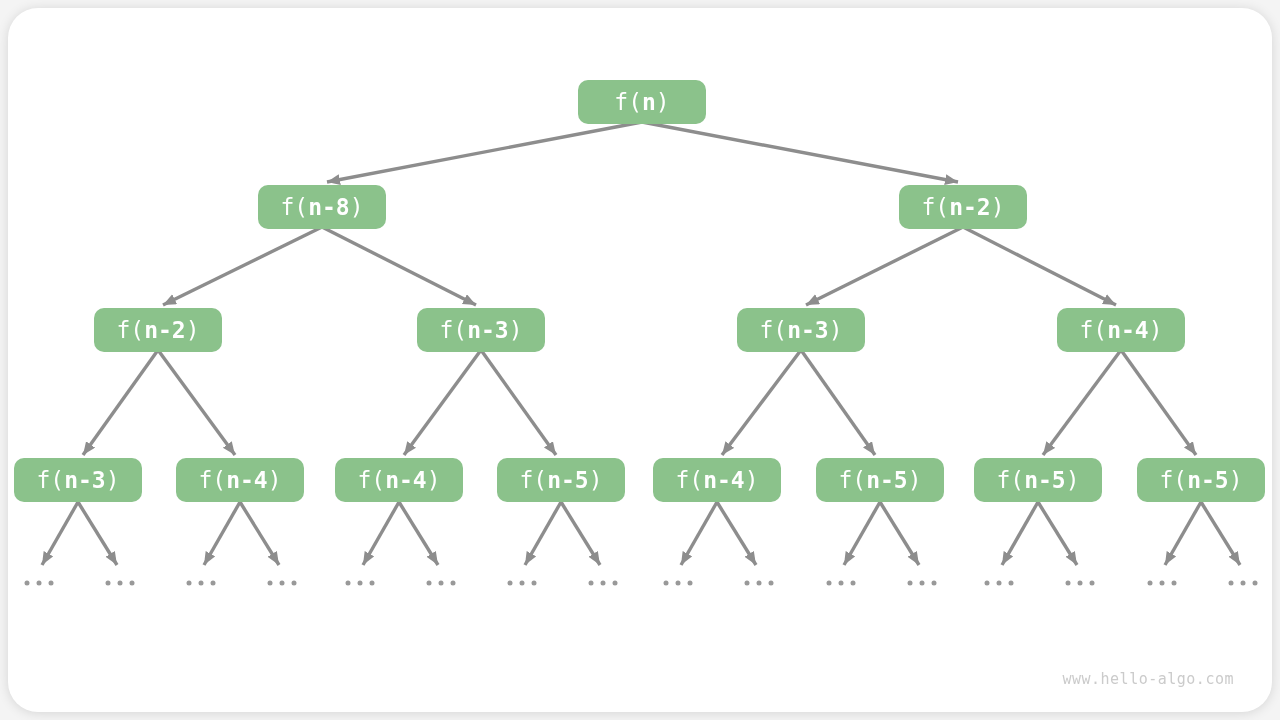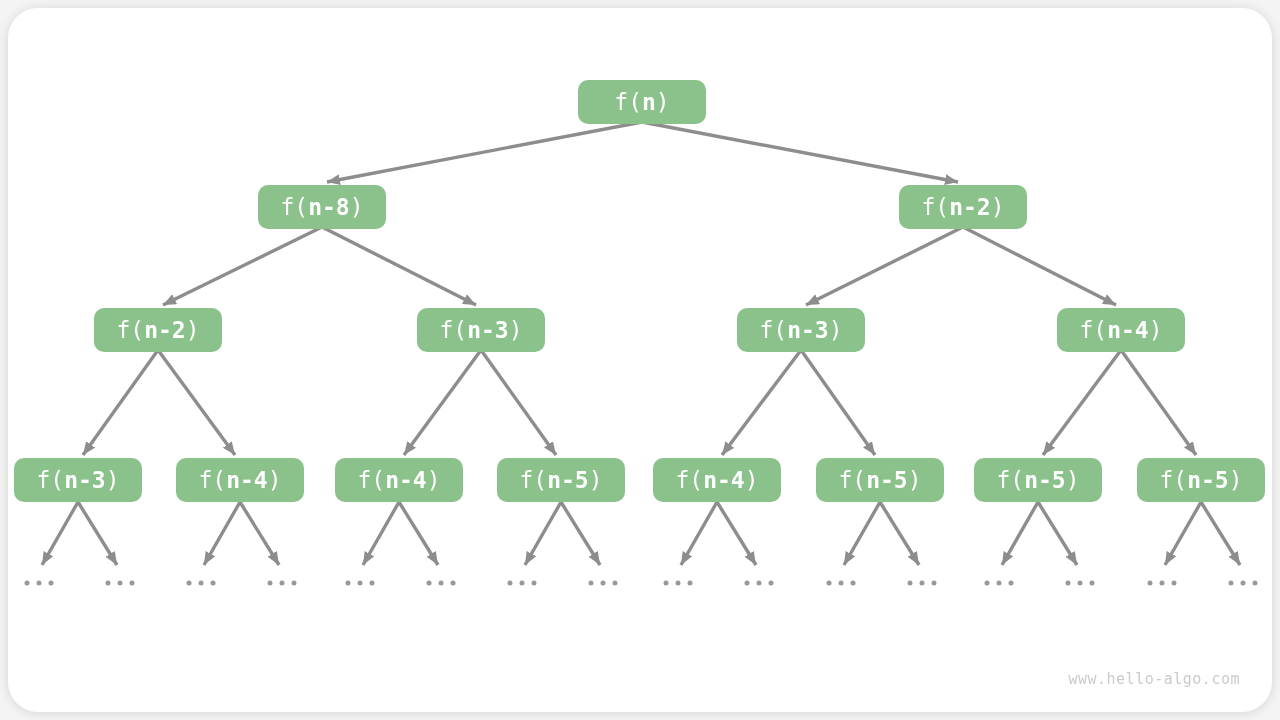--- a/index.html
+++ b/index.html
@@ -42,21 +42,21 @@
   }
   .node .arg{font-weight:bold;}
   .dots{
     position:absolute;
     transform:translate(-50%,-50%);
     display:flex;gap:7px;align-items:center;
     z-index:2;
   }
   .dots .dot{width:5px;height:5px;border-radius:50%;background:var(--dots);}
   .watermark{
-    position:absolute;right:32px;bottom:24px;
+    position:absolute;right:38px;bottom:24px;
     font-size:15px;letter-spacing:0.5px;
     color:var(--watermark);
     z-index:3;
   }
 </style>
 </head>
 <body>
 
 <div class="stage">
   <div class="card">

